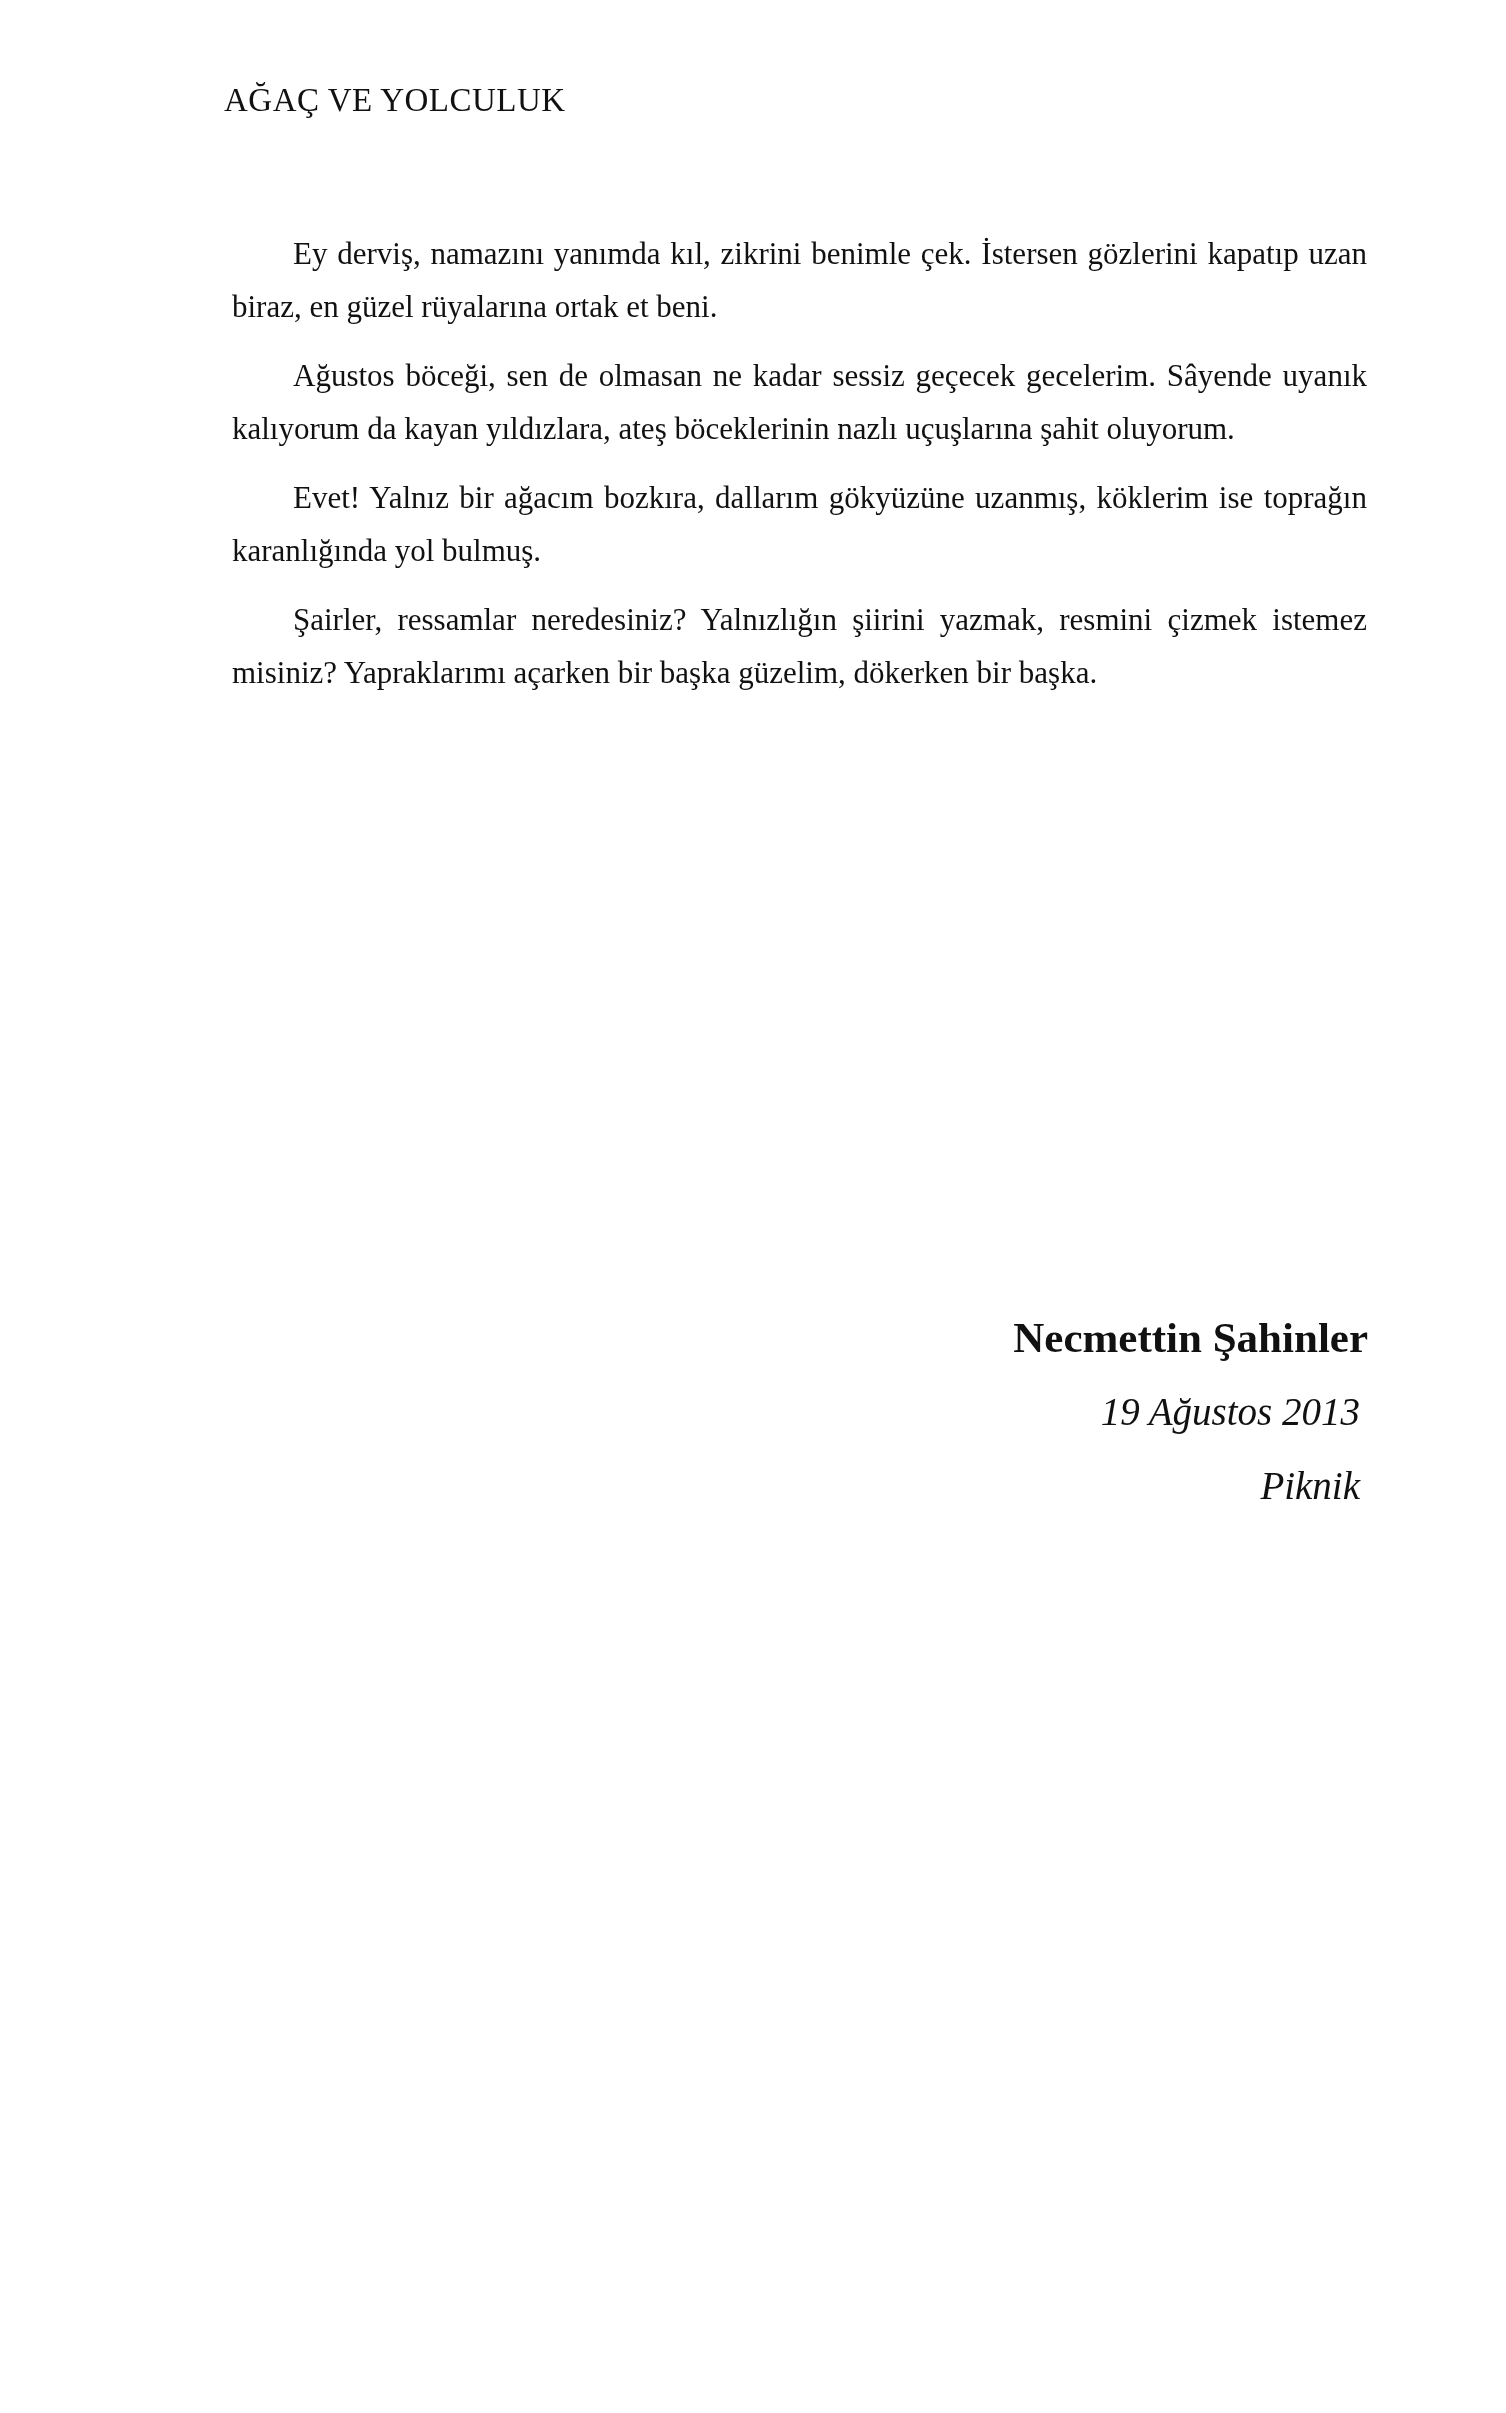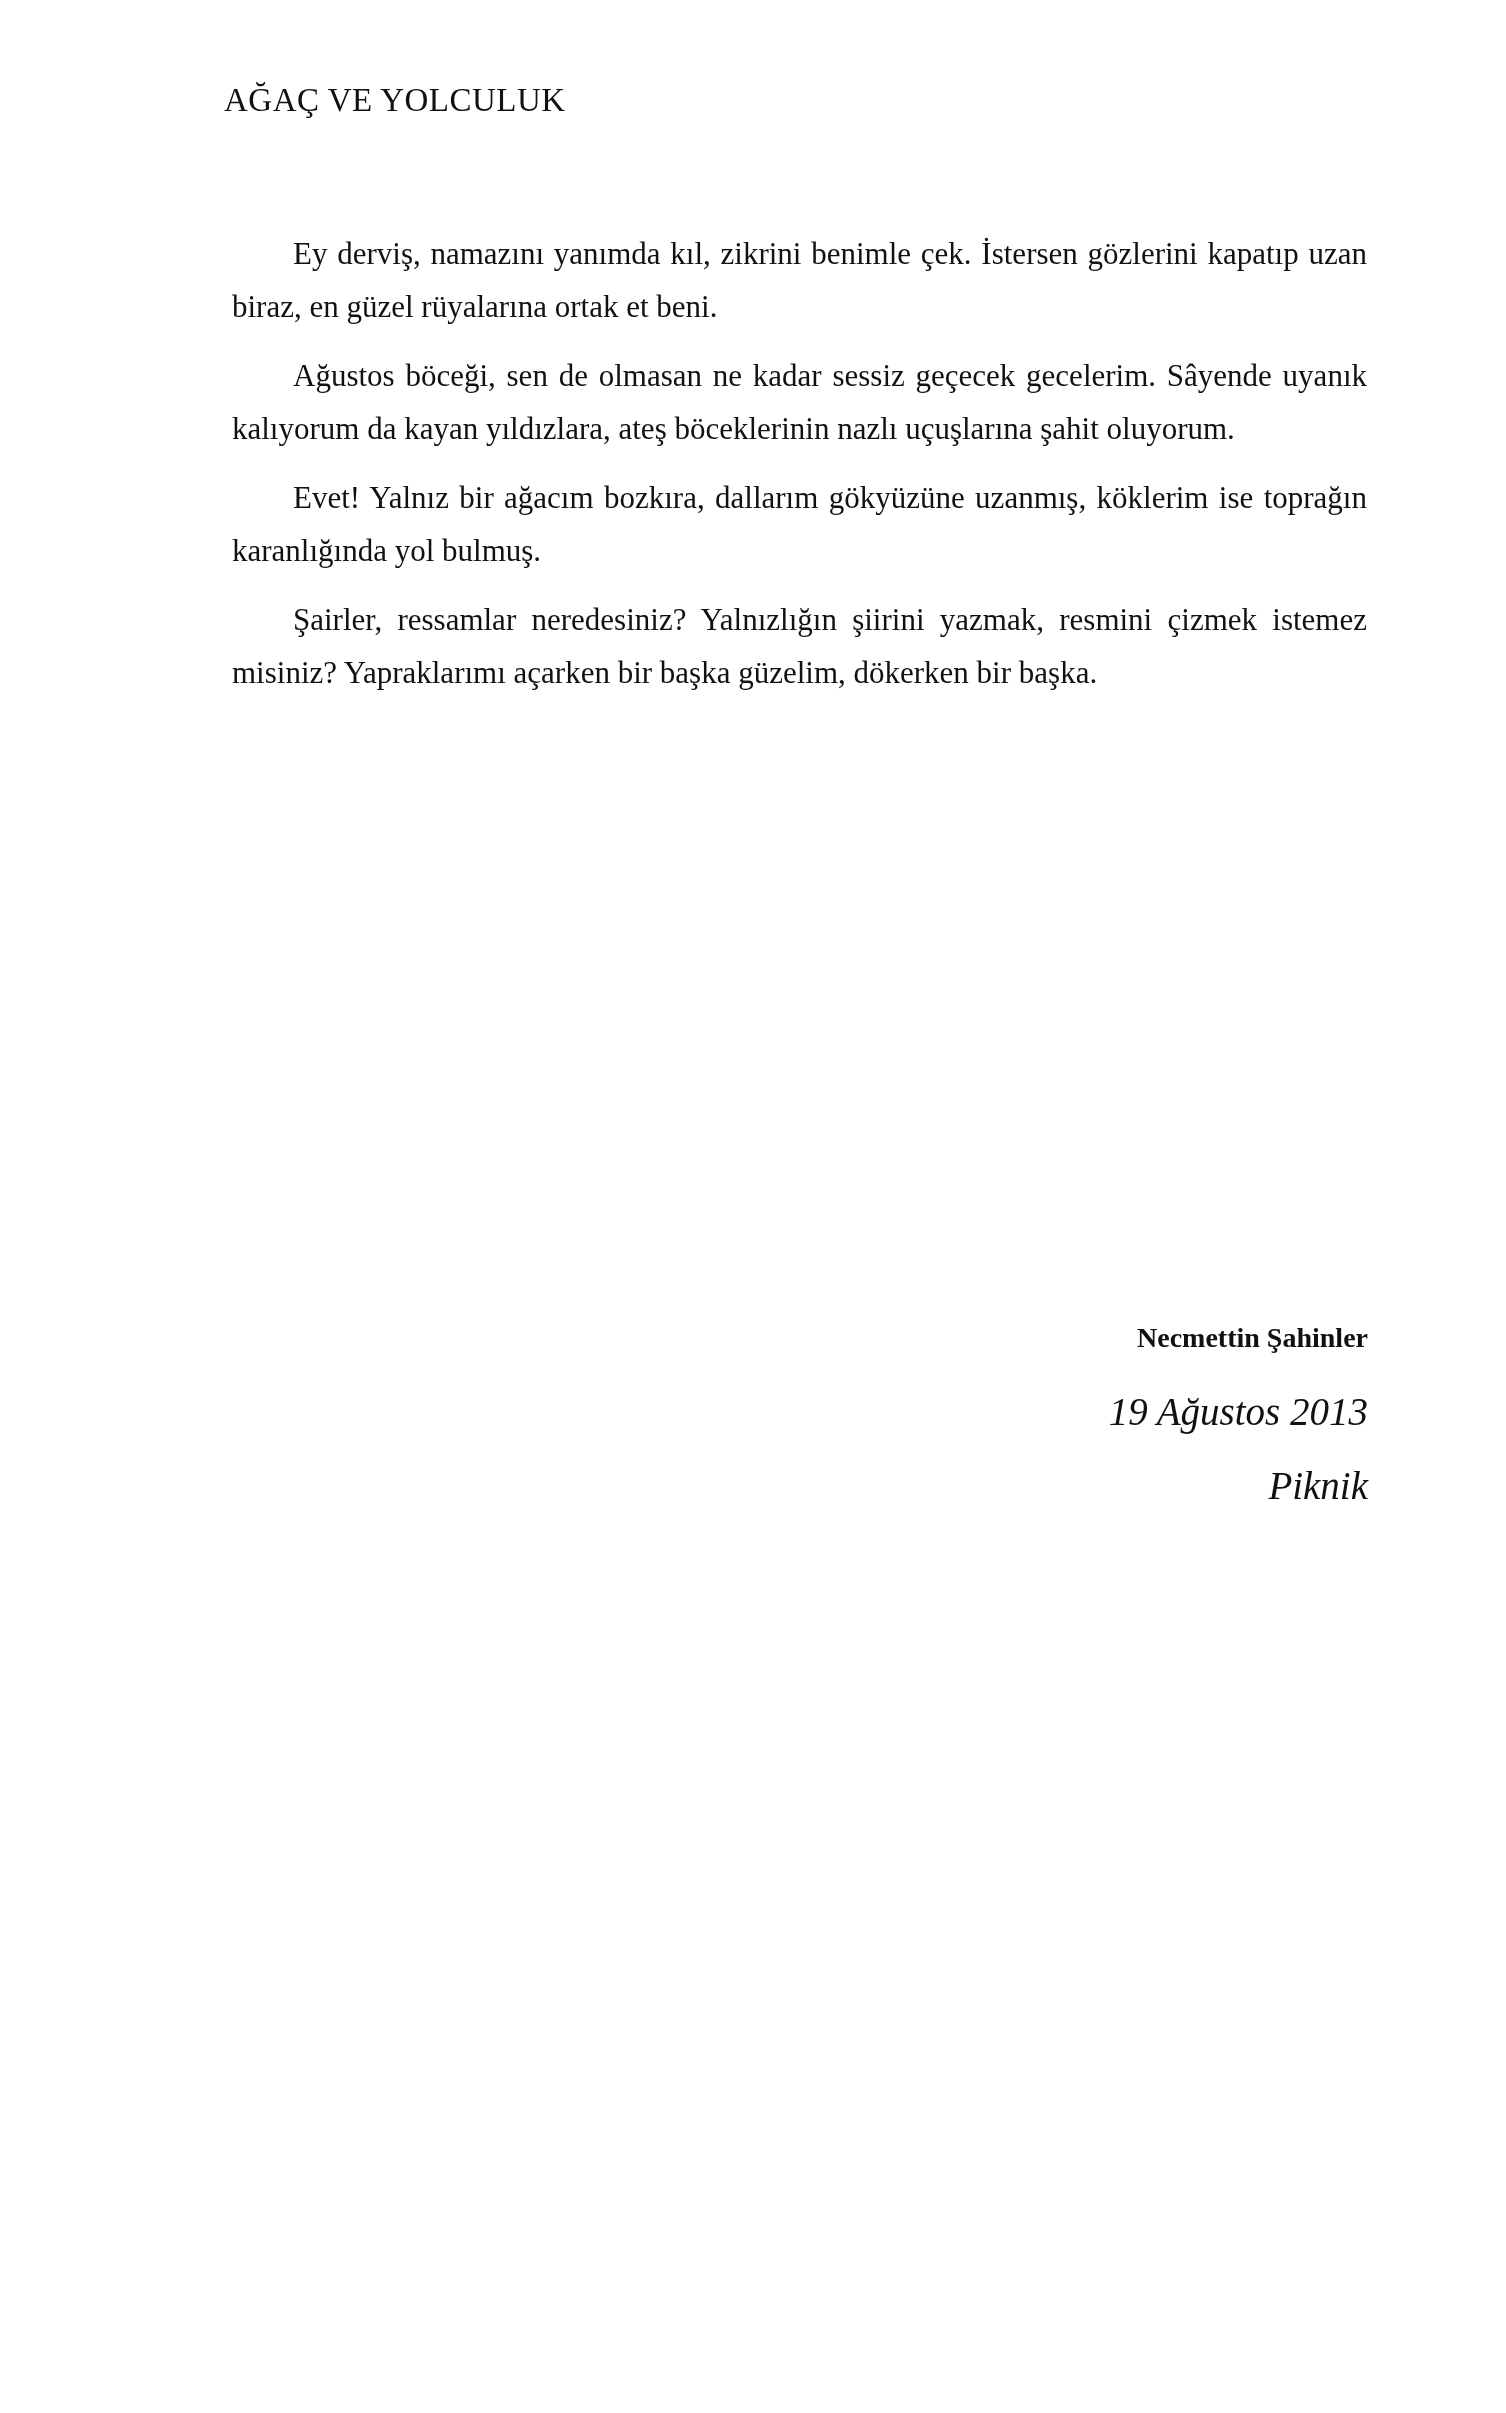--- a/index.html
+++ b/index.html
@@ -38,29 +38,29 @@
       transform-origin: left top;
     }
     .signature {
       position: absolute;
       right: 139px;
       top: 1317px;
       text-align: right;
     }
     .author {
       font-weight: bold;
-      font-size: 28px;
+      font-size: 43px;
       line-height: 42px;
       margin: 0;
     }
     .date, .place {
       font-style: italic;
       font-size: 39px;
       line-height: 42px;
-      margin: 0;
+      margin: 8px;
     }
     .date { margin-top: 32px; }
     .place { margin-top: 32px; }
   </style>
 </head>
 <body>
 
 <div class="running-header">AĞAÇ VE YOLCULUK</div>
 
 <div class="body-text">

